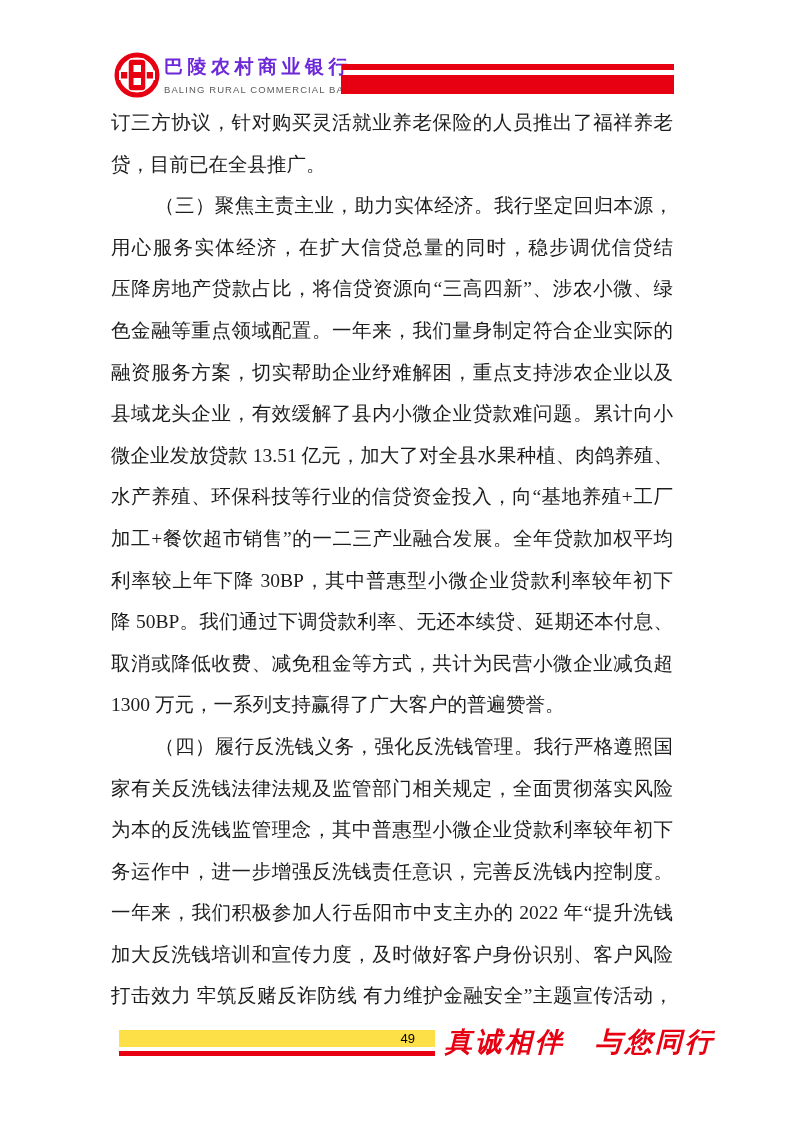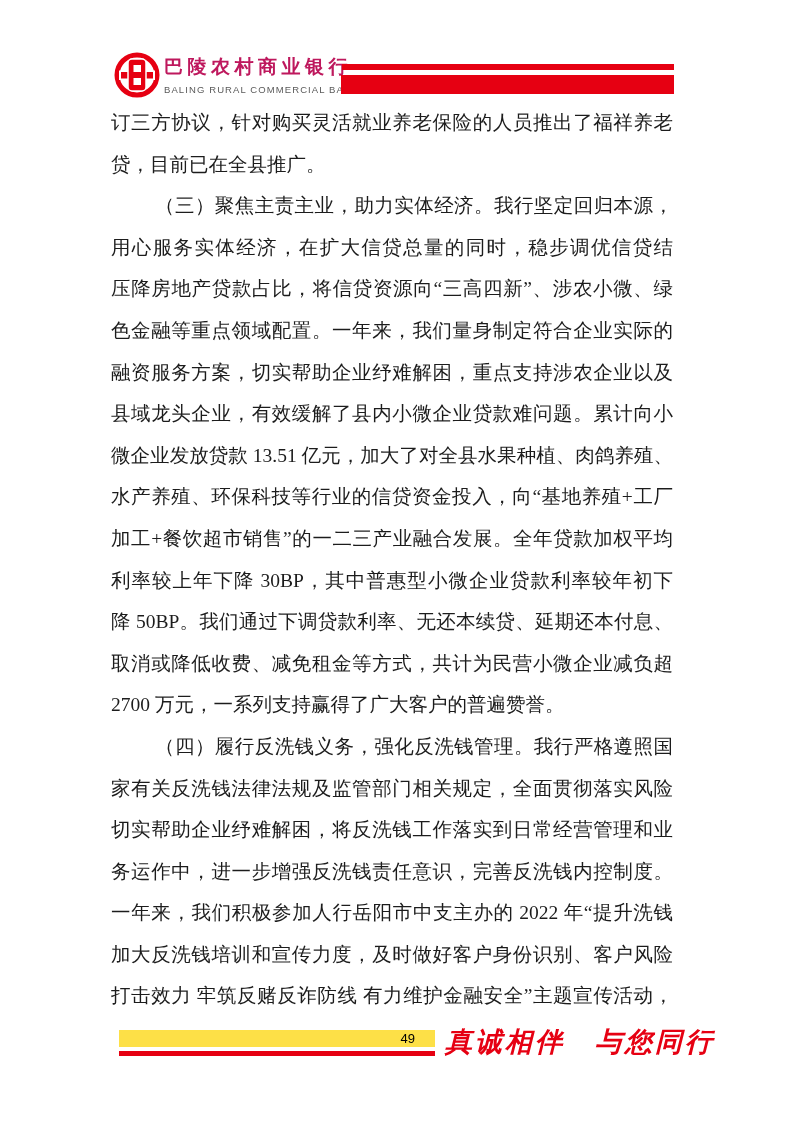--- a/index.html
+++ b/index.html
@@ -7,21 +7,21 @@
     position:relative; width:793px; height:1122px; margin:0 auto;
     background:#ffffff; overflow:hidden;
     font-family:"Liberation Serif","DejaVu Serif",serif;
   }
 
   
   .logo-wrap { position:absolute; left:114px; top:50px; width:46px; height:50px; }
   .bank-names { position:absolute; left:164px; top:54px; }
   .bank-cn {
     font-family:Liberation Sans, sans-serif;
-    font-size:19px; font-weight:bold; color:#be185d; letter-spacing:4.5px;
+    font-size:19px; font-weight:bold; color:#6d28d9; letter-spacing:4.5px;
     white-space:nowrap;
   }
   .bank-en {
     font-family:"Liberation Sans","DejaVu Sans",sans-serif;
     font-size:9.5px; color:#5a5a5a; letter-spacing:1.1px; margin-top:4px;
     white-space:nowrap;
   }
   .hdr-thin  { position:absolute; left:342px; top:64px;  width:332px; height:6px;  background:#e60012; }
   .hdr-thick { position:absolute; left:341px; top:75px;  width:333px; height:19px; background:#e60012; }
 
@@ -88,24 +88,24 @@
       <div class="line">压降房地产贷款占比，将信贷资源向“三高四新”、涉农小微、绿</div>
       <div class="line">色金融等重点领域配置。一年来，我们量身制定符合企业实际的</div>
       <div class="line">融资服务方案，切实帮助企业纾难解困，重点支持涉农企业以及</div>
       <div class="line">县域龙头企业，有效缓解了县内小微企业贷款难问题。累计向小</div>
       <div class="line">微企业发放贷款 13.51 亿元，加大了对全县水果种植、肉鸽养殖、</div>
       <div class="line">水产养殖、环保科技等行业的信贷资金投入，向“基地养殖+工厂</div>
       <div class="line">加工+餐饮超市销售”的一二三产业融合发展。全年贷款加权平均</div>
       <div class="line">利率较上年下降 30BP，其中普惠型小微企业贷款利率较年初下</div>
       <div class="line">降 50BP。我们通过下调贷款利率、无还本续贷、延期还本付息、</div>
       <div class="line">取消或降低收费、减免租金等方式，共计为民营小微企业减负超</div>
-      <div class="line end">2700 万元，一系列支持赢得了广大客户的普遍赞誉。</div>
+      <div class="line end">1300 万元，一系列支持赢得了广大客户的普遍赞誉。</div>
       <div class="line indent">（四）履行反洗钱义务，强化反洗钱管理。我行严格遵照国</div>
       <div class="line">家有关反洗钱法律法规及监管部门相关规定，全面贯彻落实风险</div>
-      <div class="line">切实帮助企业纾难解困，将反洗钱工作落实到日常经营管理和业</div>
+      <div class="line">为本的反洗钱监管理念，其中普惠型小微企业贷款利率较年初下</div>
       <div class="line">务运作中，进一步增强反洗钱责任意识，完善反洗钱内控制度。</div>
       <div class="line">一年来，我们积极参加人行岳阳市中支主办的 2022 年“提升洗钱</div>
       <div class="line">加大反洗钱培训和宣传力度，及时做好客户身份识别、客户风险</div>
       <div class="line">打击效力 牢筑反赌反诈防线 有力维护金融安全”主题宣传活动，</div>
     </div>
 
   <div class="footer-bar">
     <span class="page-num">49</span>
   </div>
   <div class="footer-thin"></div>

